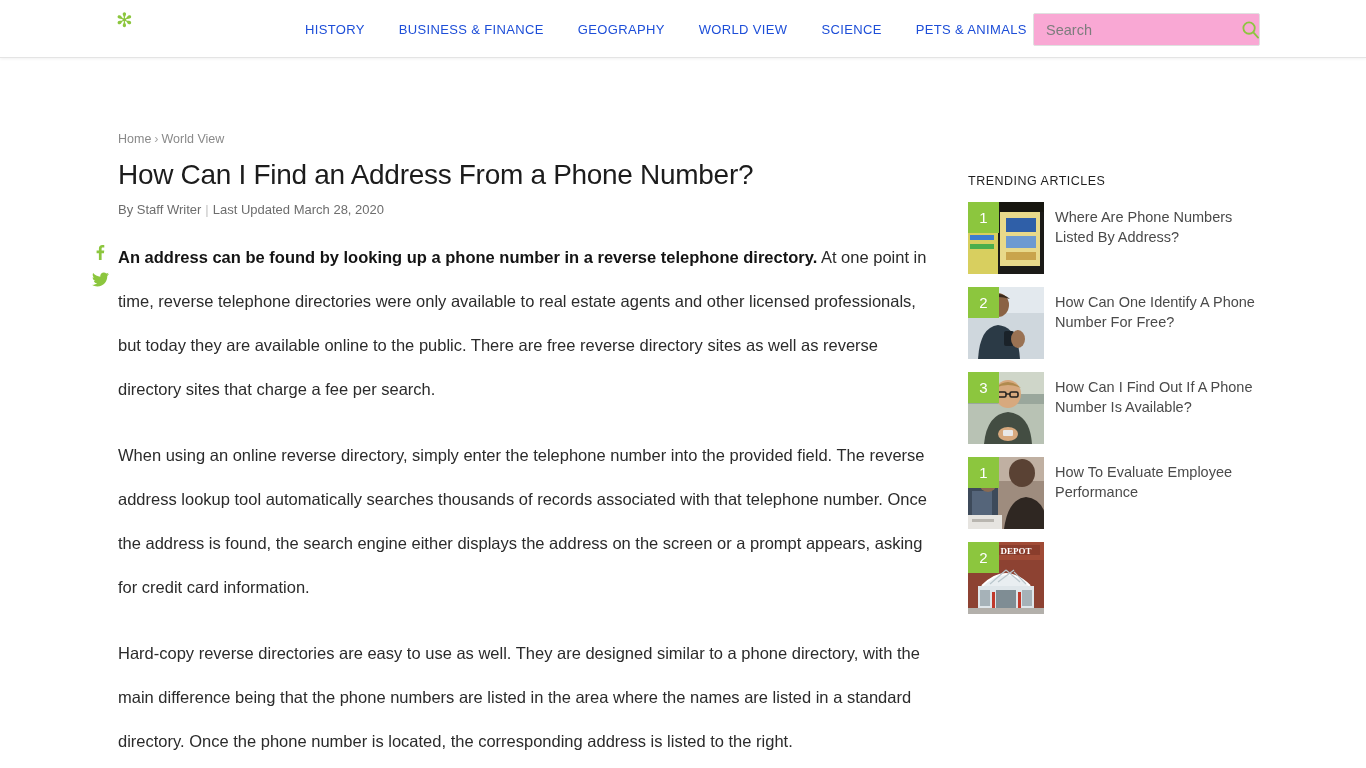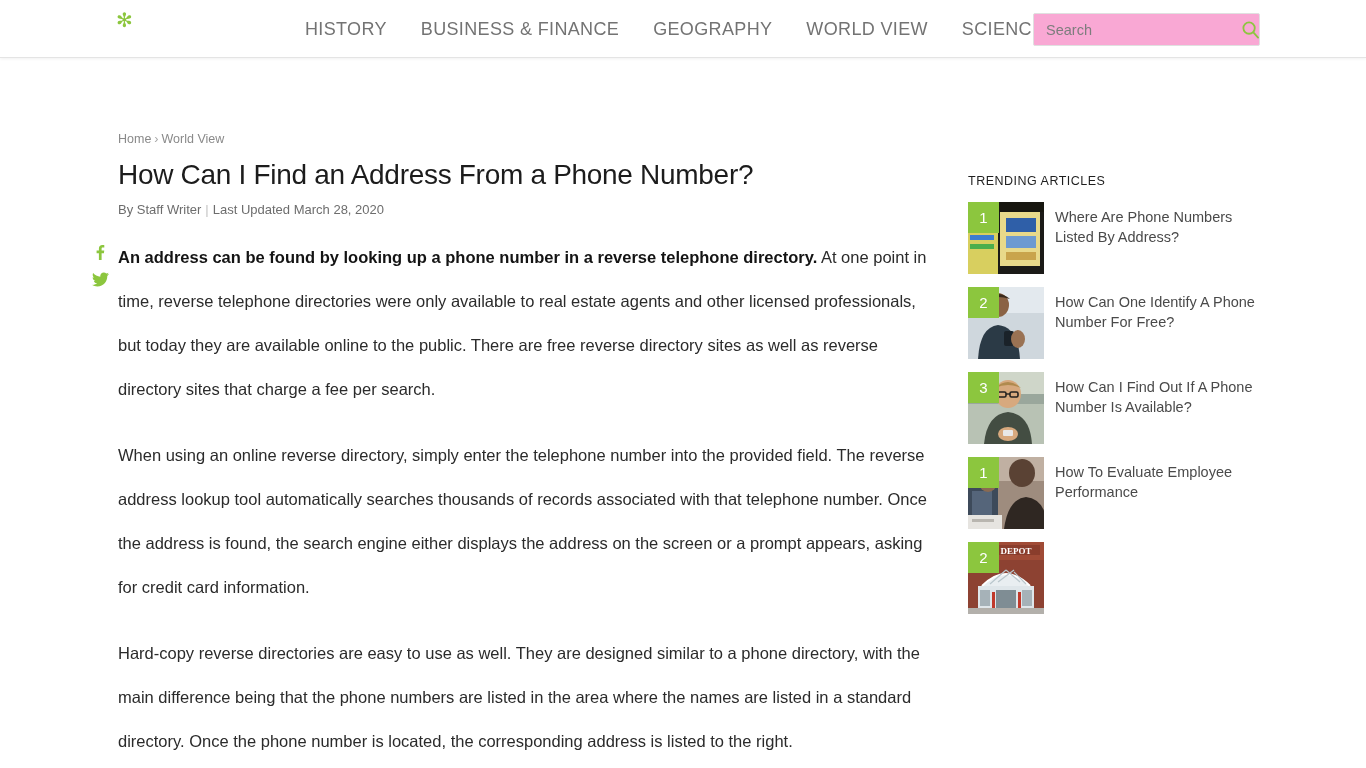--- a/index.html
+++ b/index.html
@@ -51,23 +51,23 @@
   .main-nav {
     position: absolute;
     left: 305px;
     top: 0;
     height: 58px;
     display: flex;
     align-items: center;
     gap: 0px;
   }
   .nav-link {
-    font-size: 18px;
+    font-size: 13px;
     letter-spacing: 0.35px;
-    color: #737373;
+    color: #1d4ed8;
     text-decoration: none;
     padding: 0 17px;
     white-space: nowrap;
     cursor: pointer;
   }
   .nav-link:first-child { padding-left: 0; }
 
   .search-wrap {
     position: absolute;
     right: 106px;

